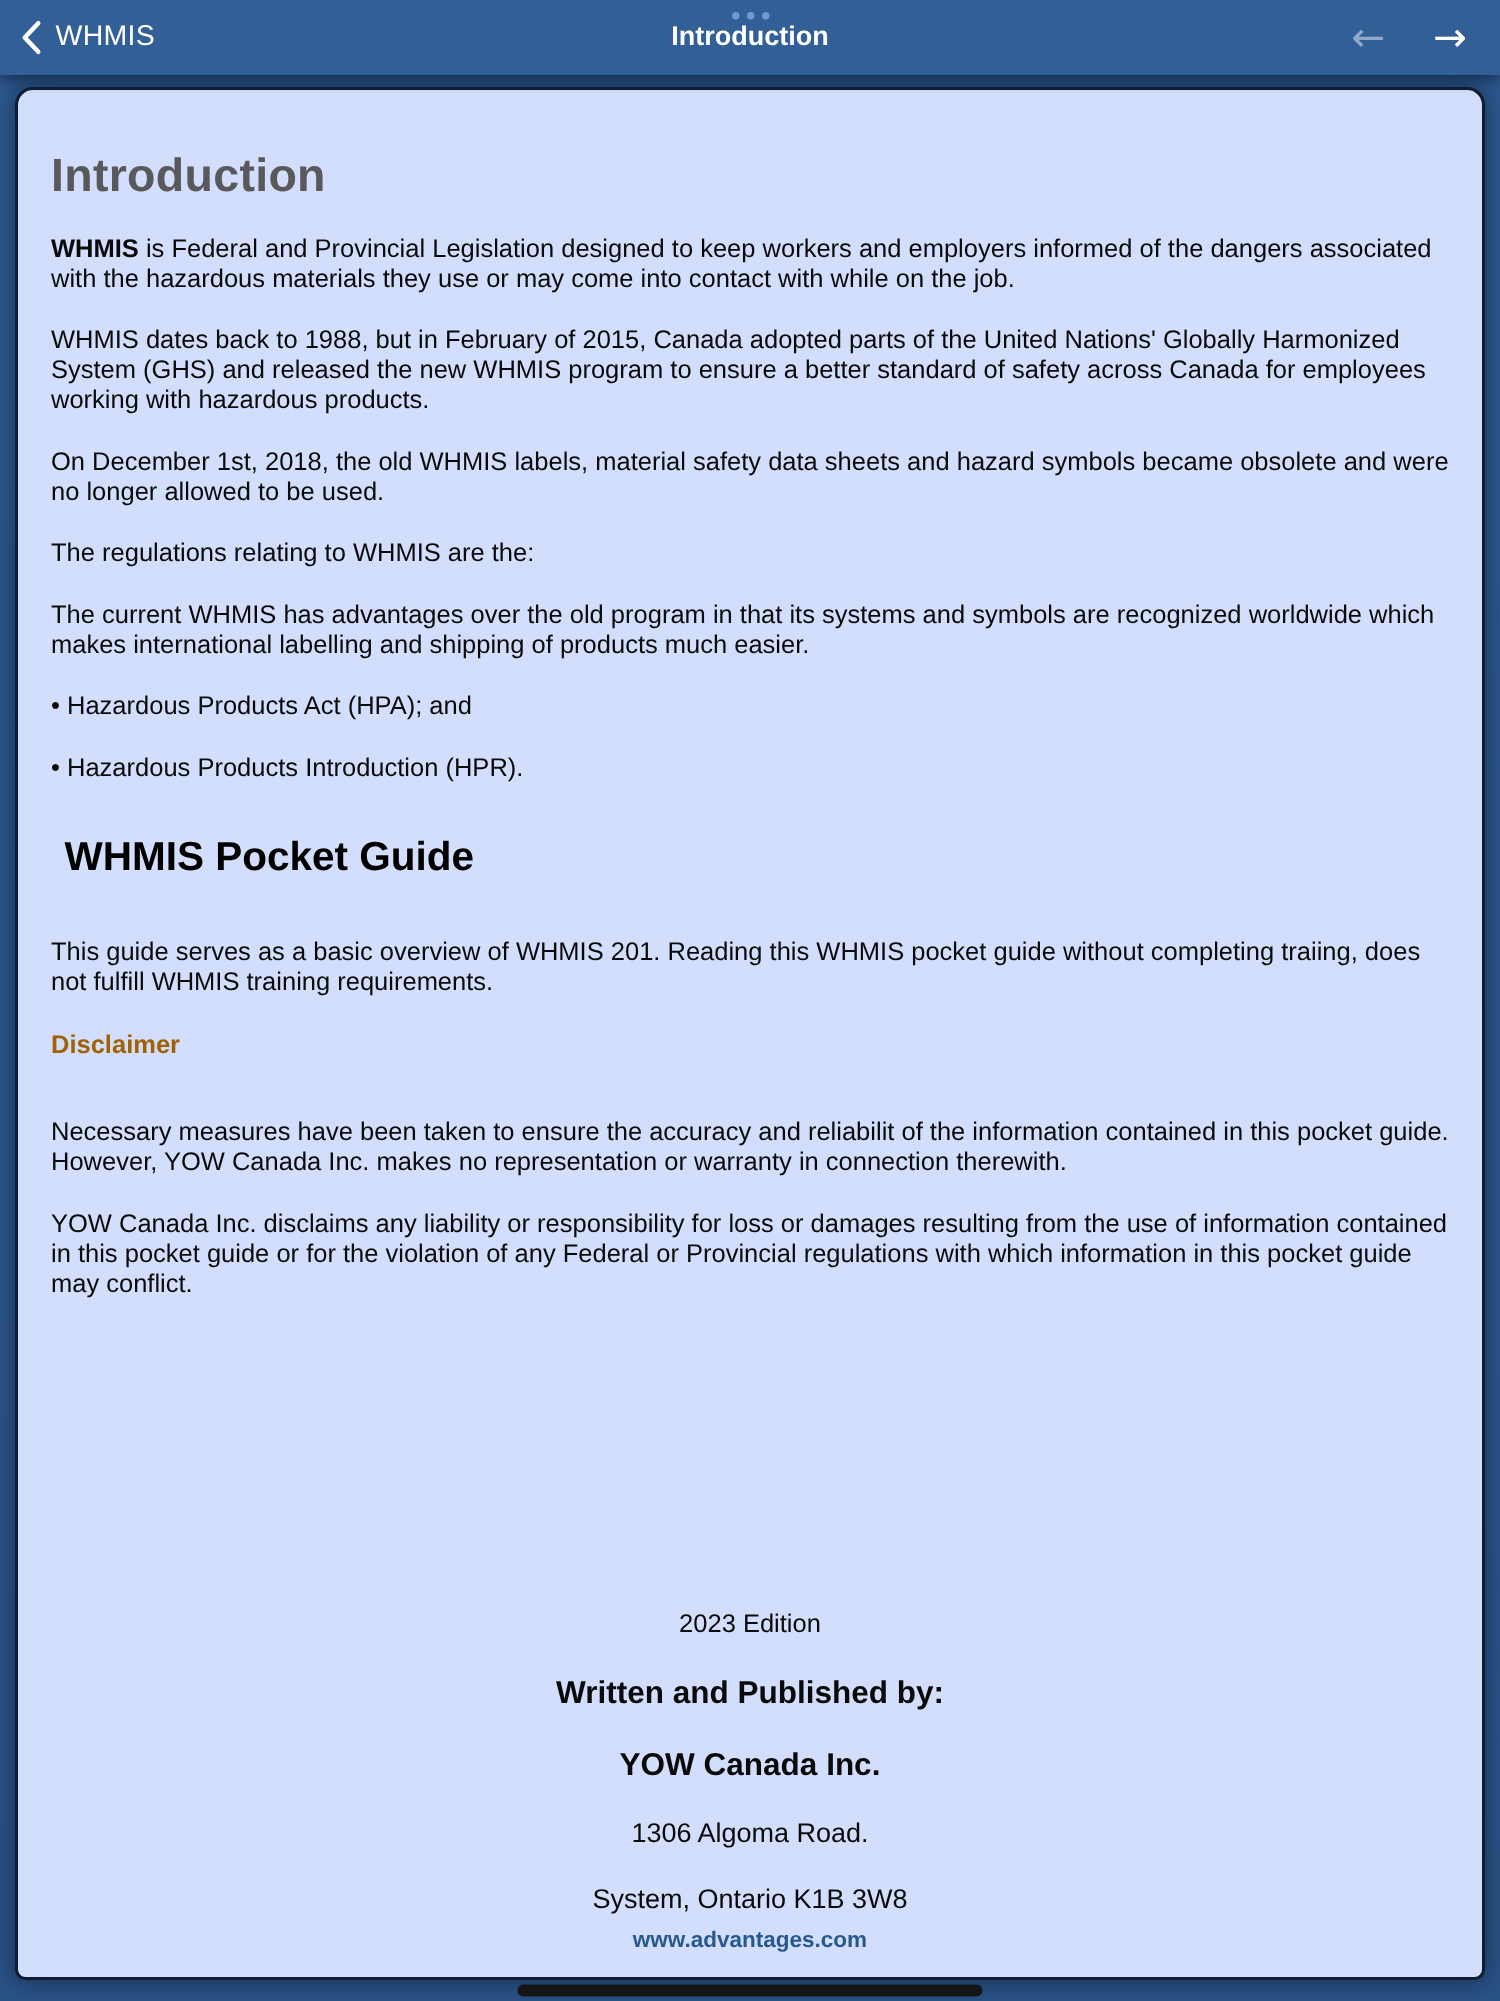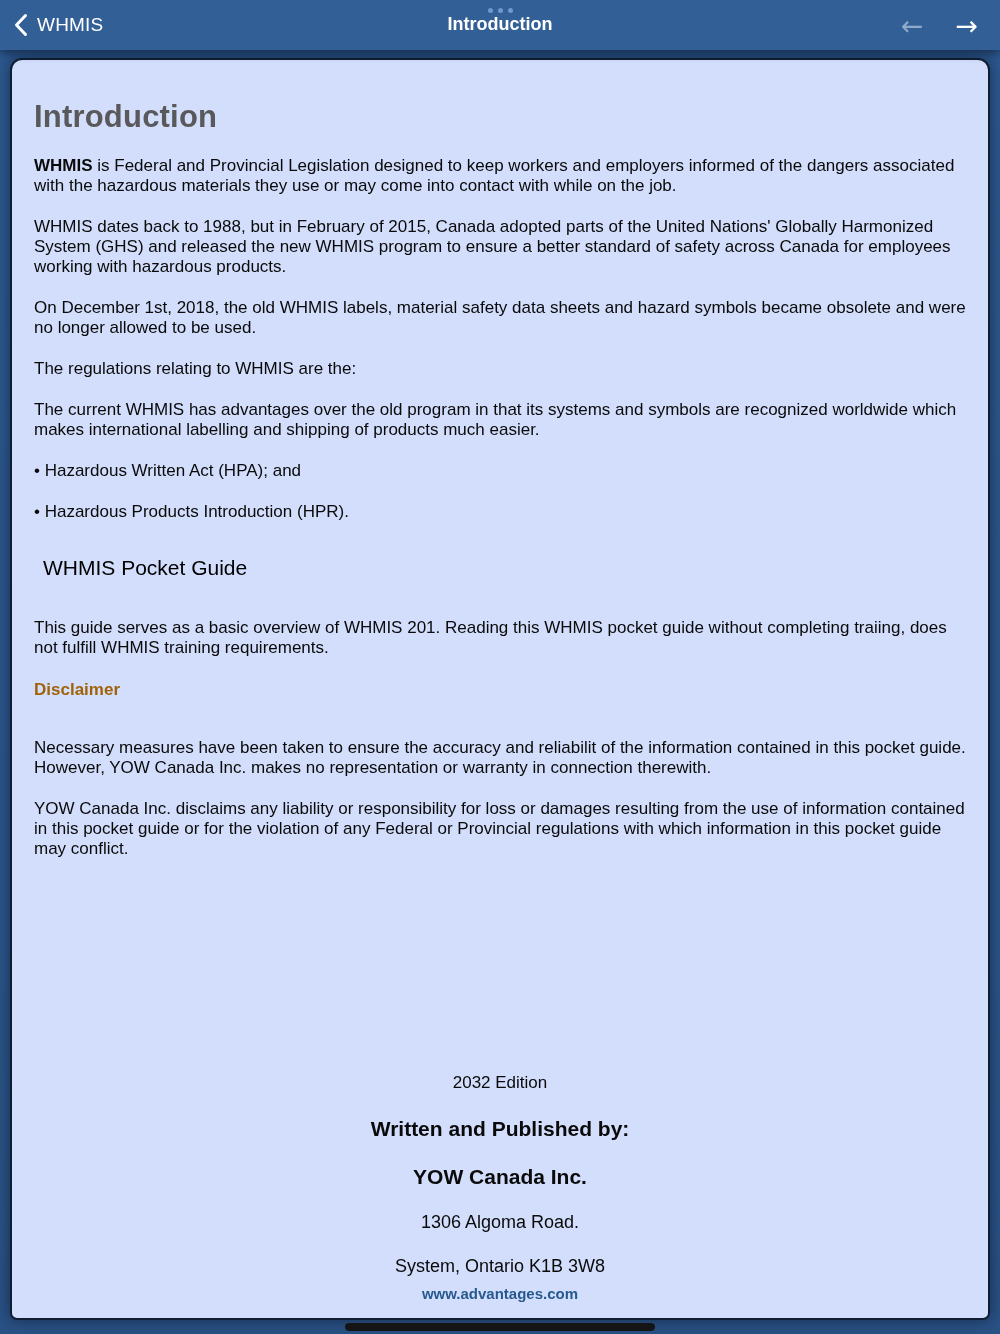--- a/index.html
+++ b/index.html
@@ -69,21 +69,21 @@
     color:var(--heading-gray);
     font-size:31px;font-weight:bold;
     margin:19px 0 0 0;letter-spacing:.2px;
   }
   .card p{
     font-size:17px;line-height:20px;margin-top:21px;color:var(--text);
   }
   .card p.gap-lg{margin-top:38px;}
   .lead-bold{font-weight:bold;}
   .subheading{
-    font-size:21px;font-weight:normal;color:#000;
+    font-size:27px;font-weight:bold;color:#000;
     margin:30px 0 0 9px;
   }
   .subheading.after-gap{margin-top:34px;}
   .disclaimer{
     font-size:17px;font-weight:bold;color:#a16207;margin-top:22px;
   }
 
   
   .footer{
     position:absolute;left:0;right:0;bottom:16px;
@@ -141,36 +141,36 @@
   <p><span class="lead-bold">WHMIS</span><span> is Federal and Provincial Legislation designed to keep workers and employers informed of the dangers associated with the hazardous materials they use or may come into contact with while on the job.</span></p>
 
   <p>WHMIS dates back to 1988, but in February of 2015, Canada adopted parts of the United Nations' Globally Harmonized System (GHS) and released the new WHMIS program to ensure a better standard of safety across Canada for employees working with hazardous products.</p>
 
   <p>On December 1st, 2018, the old WHMIS labels, material safety data sheets and hazard symbols became obsolete and were no longer allowed to be used.</p>
 
   <p>The regulations relating to WHMIS are the:</p>
 
   <p>The current WHMIS has advantages over the old program in that its systems and symbols are recognized worldwide which makes international labelling and shipping of products much easier.</p>
 
-  <p>• Hazardous Written Act (HPA); and</p>
+  <p>• Hazardous Products Act (HPA); and</p>
 
   <p>• Hazardous Products Introduction (HPR).</p>
 
   <div class="subheading after-gap">WHMIS Pocket Guide</div>
 
   <p class="gap-lg">This guide serves as a basic overview of WHMIS 201. Reading this WHMIS pocket guide without completing traiing, does not fulfill WHMIS training requirements.</p>
 
   <div class="disclaimer">Disclaimer</div>
 
   <p class="gap-lg">Necessary measures have been taken to ensure the accuracy and reliabilit of the information contained in this pocket guide. However, YOW Canada Inc. makes no representation or warranty in connection therewith.</p>
 
   <p>YOW Canada Inc. disclaims any liability or responsibility for loss or damages resulting from the use of information contained in this pocket guide or for the violation of any Federal or Provincial regulations with which information in this pocket guide may conflict.</p>
 
   <div class="footer">
-    <div class="edition">2032 Edition</div>
+    <div class="edition">2023 Edition</div>
     <div class="pub">Written and Published by:</div>
     <div class="company">YOW Canada Inc.</div>
     <div class="addr">1306 Algoma Road.</div>
     <div class="addr">System, Ontario K1B 3W8</div>
     <a class="site">www.advantages.com</a>
   </div>
 </div>
 
 <div class="home-indicator"></div>
 

